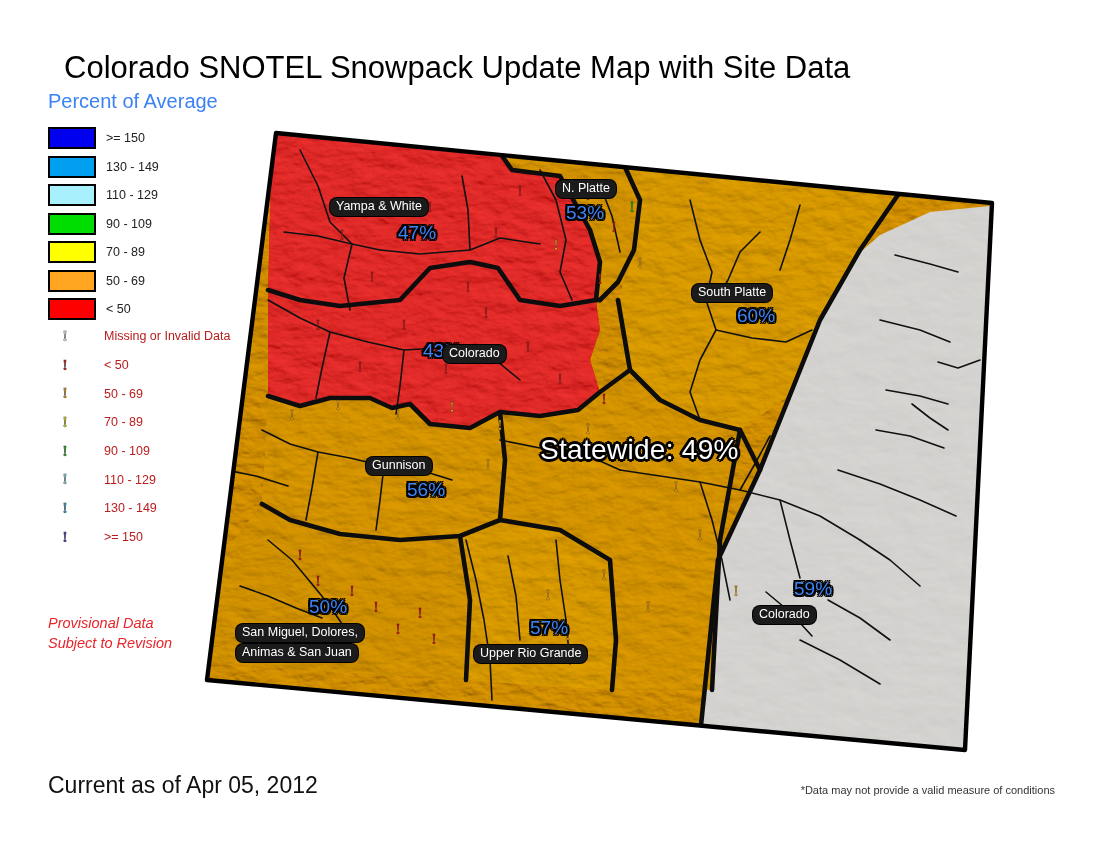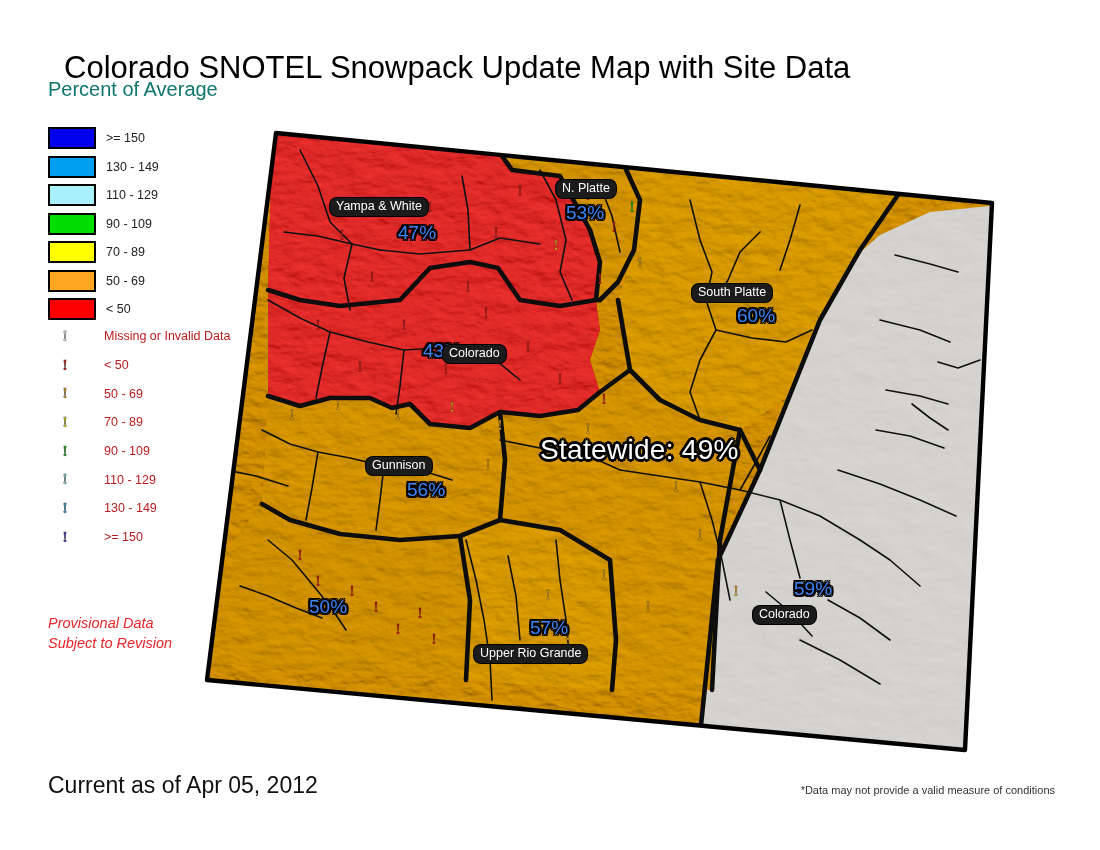--- a/index.html
+++ b/index.html
@@ -10,22 +10,22 @@
     font-family:"Liberation Sans","DejaVu Sans",sans-serif;
     color:#111111;
   }
   
   #page-title{
     position:absolute;left:64px;top:50px;
     font-size:31px;font-weight:400;letter-spacing:0px;color:#000;
     white-space:nowrap;
   }
   #subtitle{
-    position:absolute;left:48px;top:78px;
-    font-size:20px;font-weight:400;color:#0f766e;white-space:nowrap;
+    position:absolute;left:48px;top:90px;
+    font-size:20px;font-weight:400;color:#3b82f6;white-space:nowrap;
   }
   
   #legend-colors{position:absolute;left:48px;top:124px;width:220px;}
   .legend-row{display:flex;align-items:center;height:28.5px;}
   .swatch{
     width:48px;height:22px;border:2px solid #000;box-sizing:border-box;
     margin-right:10px;flex:0 0 auto;
   }
   .legend-label{font-size:12.5px;color:#222;white-space:nowrap;}
   
@@ -306,20 +306,24 @@
   <div class="maplabel" style="left:366px;top:455px;">
     <span class="chip">Gunnison</span>
   </div>
   <div class="maplabel" style="left:376px;top:479px;">
     <span class="pct">56%</span>
   </div>
 
   <div class="maplabel" style="left:278px;top:596px;text-align:right;">
     <span class="pct">50%</span>
   </div>
+  <div class="maplabel" style="left:236px;top:622px;">
+    <span class="chip two-line">San Miguel, Dolores,</span><br>
+    <span class="chip two-line">Animas &amp; San Juan</span>
+  </div>
 
   <div class="maplabel" style="left:499px;top:617px;">
     <span class="pct">57%</span>
   </div>
   <div class="maplabel" style="left:474px;top:643px;">
     <span class="chip">Upper Rio Grande</span>
   </div>
 
   <div class="maplabel" style="left:763px;top:578px;">
     <span class="pct">59%</span>

